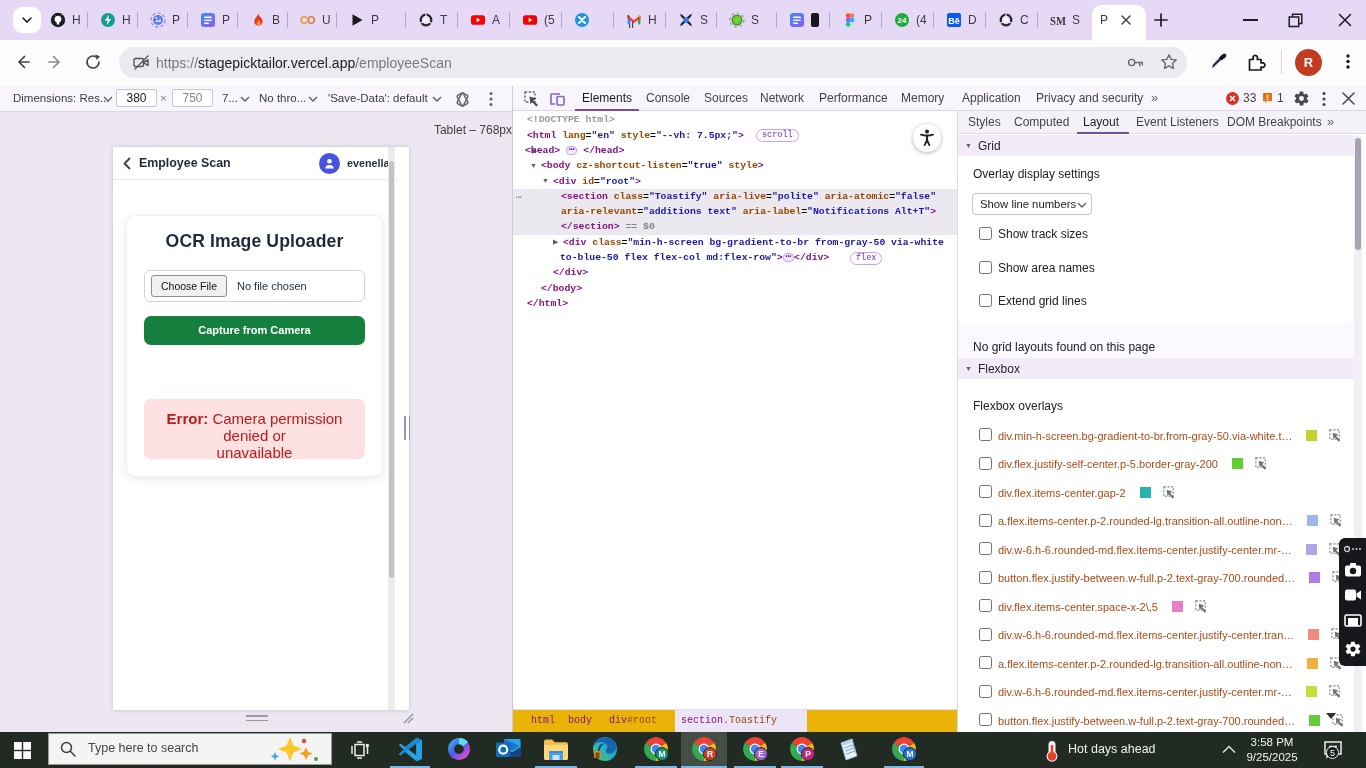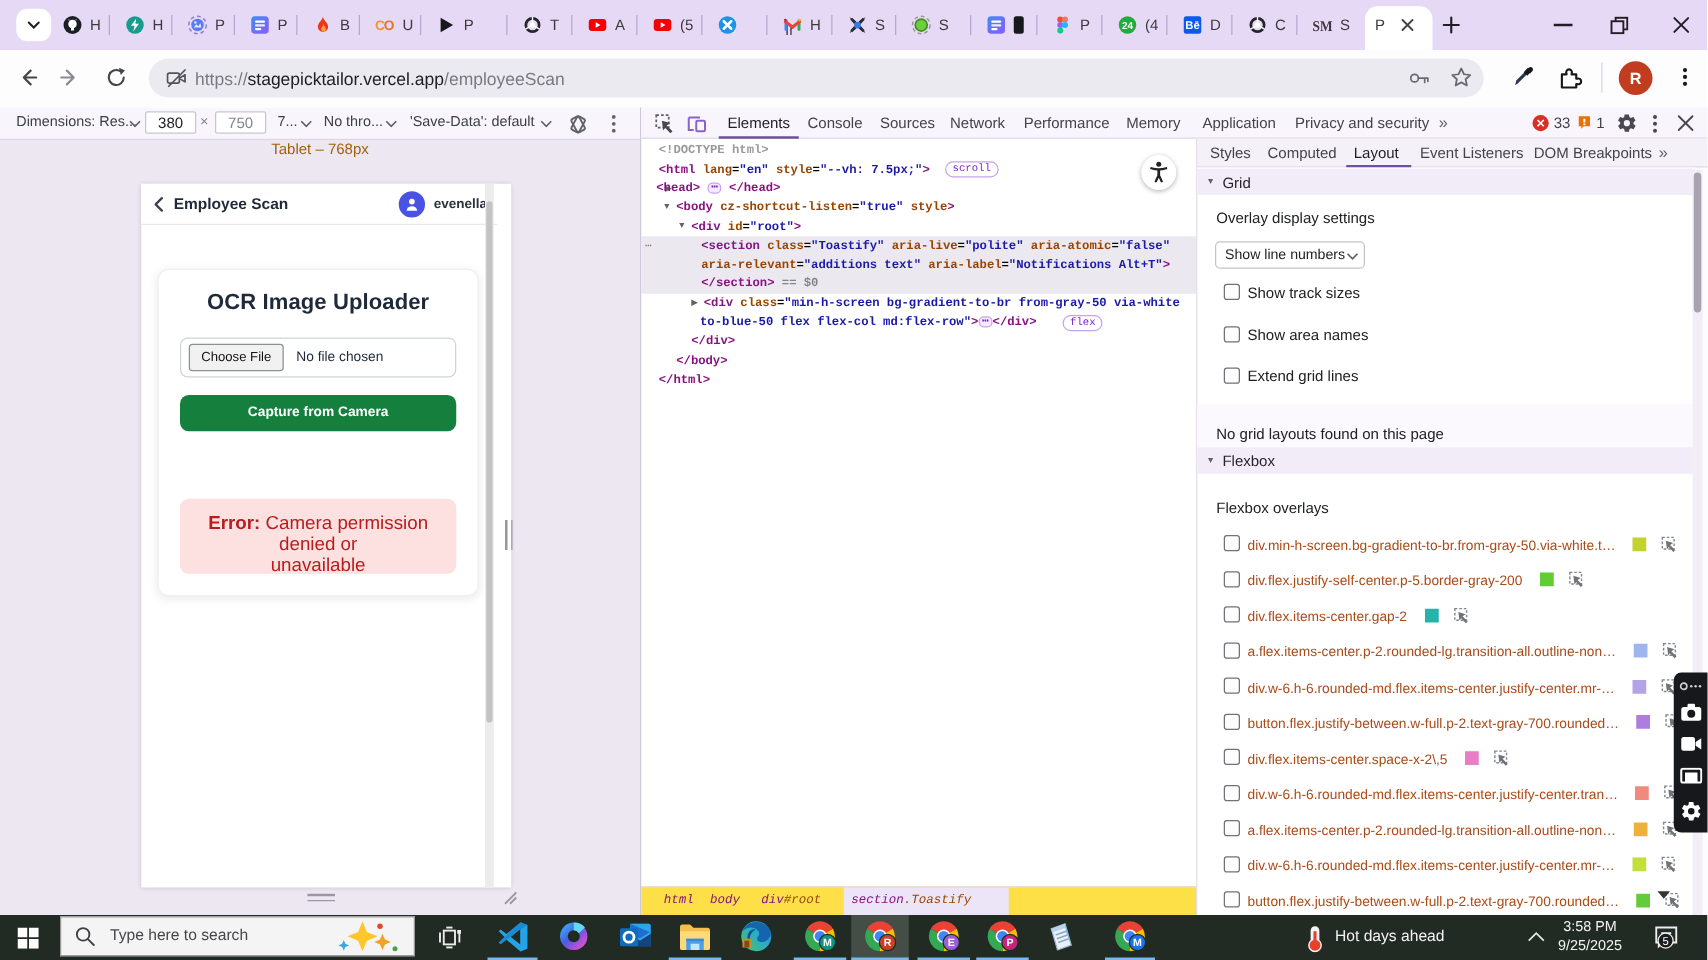--- a/index.html
+++ b/index.html
@@ -302,21 +302,21 @@
         <rect x="5" y="2.5" width="7" height="12" rx="1.6" transform="rotate(28 8.5 8.5)"></rect>
       </g>
     </svg>
   <svg class="abs" style="left:489px;top:5px;" width="4" height="16" viewBox="0 0 4 16">
       <circle cx="2" cy="2.5" r="1.5" fill="#5f6368"></circle>
       <circle cx="2" cy="8" r="1.5" fill="#5f6368"></circle>
       <circle cx="2" cy="13.5" r="1.5" fill="#5f6368"></circle>
     </svg>
 </div>
 <div id="devicearea" class="abs">
-  <div class="abs" style="left:0;top:0;width:512px;text-align:center;font-size:12px;color:#a16207;">Tablet – 768px</div>
+  <div class="abs" style="left:0;top:11px;width:512px;text-align:right;font-size:12px;color:#404040;">Tablet – 768px</div>
   <div id="viewport" class="abs">
 
     <div class="abs" style="left:0;top:0;width:285px;height:33px;border-bottom:1px solid #e7e9ec;background:#fff;"></div>
     <svg class="abs" style="left:8px;top:10px;" width="13" height="13" viewBox="0 0 13 13">
         <path d="M8.5 1.5 L3.5 6.5 L8.5 11.5" fill="none" stroke="#374151" stroke-width="1.8" stroke-linecap="round" stroke-linejoin="round"></path>
       </svg>
     <div class="abs" style="left:26px;top:9px;font-size:12.4px;font-weight:bold;color:#1f2937;">Employee Scan</div>
     <div class="abs" style="left:206px;top:6px;width:21px;height:21px;border-radius:50%;background:#4853e4;"></div>
     <svg class="abs" style="left:210px;top:10px;" width="13" height="13" viewBox="0 0 13 13">
         <circle cx="6.5" cy="4.2" r="2.3" fill="#fff"></circle>
@@ -415,21 +415,21 @@
     <div class="code abs" style="left:28px;top:169.6px;line-height:15.3px;"><span class="tag">&lt;/body&gt;</span></div>
     <div class="code abs" style="left:14px;top:184.9px;line-height:15.3px;"><span class="tag">&lt;/html&gt;</span></div>
     <div class="abs" style="left:400px;top:13px;width:28px;height:28px;border-radius:50%;background:#fff;box-shadow:0 1px 4px rgba(0,0,0,.3);"></div>
     <svg class="abs" style="left:407px;top:18px;" width="14" height="17" viewBox="0 0 14 17">
         <circle cx="7" cy="2.4" r="2" fill="#202124"></circle>
         <path d="M1 5.6 Q7 7.4 13 5.6" fill="none" stroke="#202124" stroke-width="1.8" stroke-linecap="round"></path>
         <path d="M7 6.5 L7 11" stroke="#202124" stroke-width="2.2"></path>
         <path d="M7 11 L4.6 16.2 M7 11 L9.4 16.2" stroke="#202124" stroke-width="1.8" stroke-linecap="round"></path>
       </svg>
   </div>
-  <div id="crumbs" class="abs" style="left:0;top:623px;width:444px;height:23px;background:#fde047;border-top:1px solid #e4dded;font-family:'Liberation Mono',monospace;font-size:10px;font-style:italic;">
+  <div id="crumbs" class="abs" style="left:0;top:623px;width:444px;height:23px;background:#eab308;border-top:1px solid #e4dded;font-family:'Liberation Mono',monospace;font-size:10px;">
     <div class="abs" style="left:18px;top:5px;color:#881280;">html</div>
     <div class="abs" style="left:55px;top:5px;color:#881280;">body</div>
     <div class="abs" style="left:96px;top:5px;"><span style="color:#881280;">div</span><span style="color:#994500;">#root</span></div>
     <div class="abs" style="left:162px;top:0;width:132px;height:22px;background:#ece4f7;"></div>
     <div class="abs" style="left:168px;top:5px;"><span style="color:#881280;">section</span><span style="color:#994500;">.Toastify</span></div>
   </div>
   <div class="abs" style="left:826px;top:452px;width:28px;height:128px;background:#17181b;border-radius:6px 0 0 6px;z-index:9;">
     <svg class="abs" style="left:4px;top:6px;" width="20" height="12" viewBox="0 0 20 12">
         <circle cx="4" cy="5" r="2.5" fill="none" stroke="#cfcfcf" stroke-width="1.3"></circle>
         <circle cx="10" cy="5" r="1" fill="#cfcfcf"></circle>

